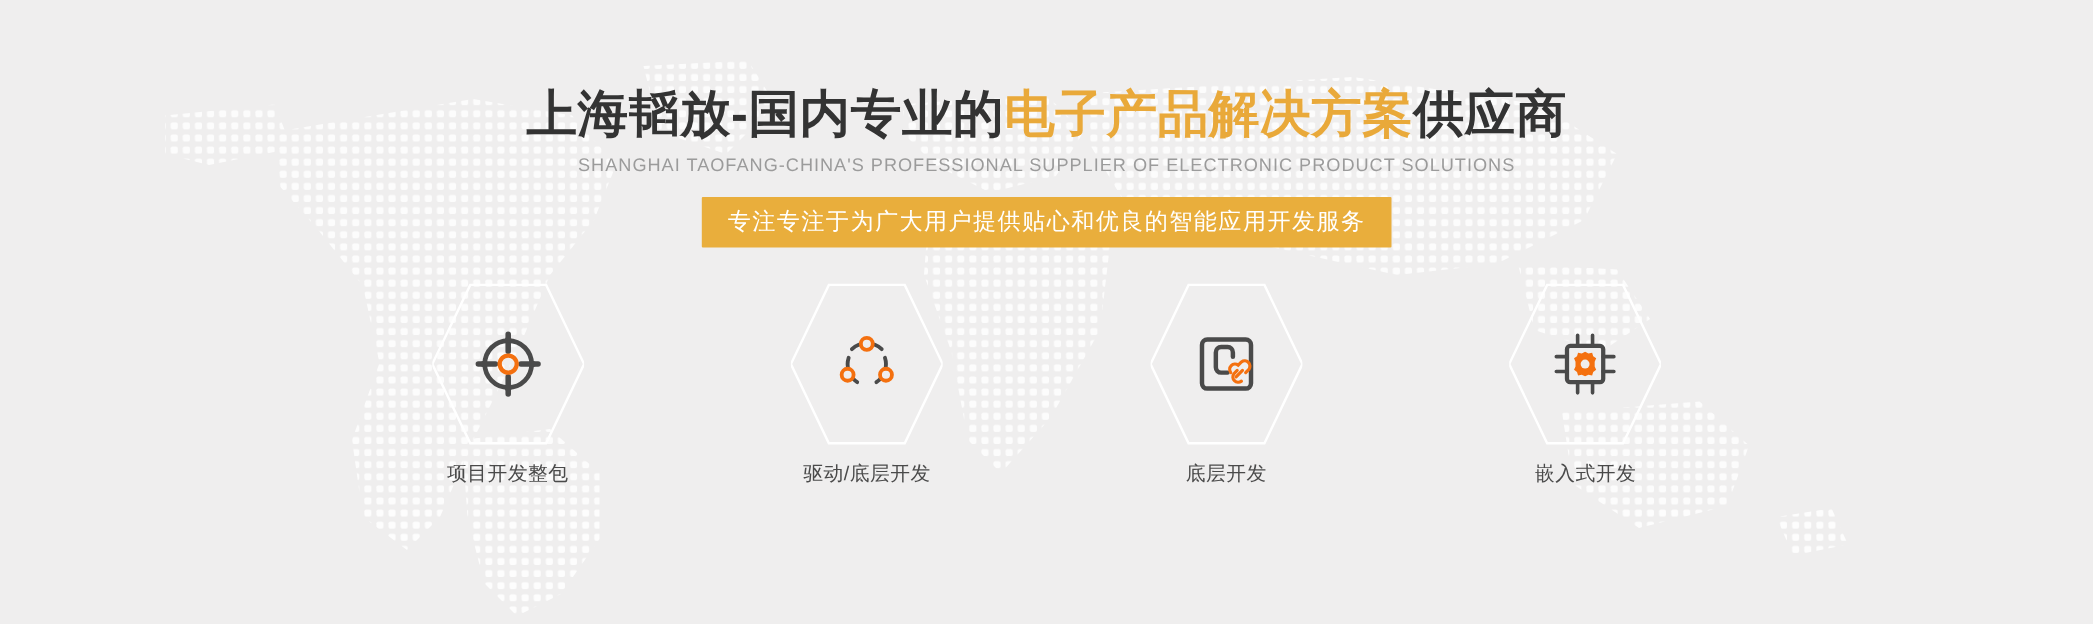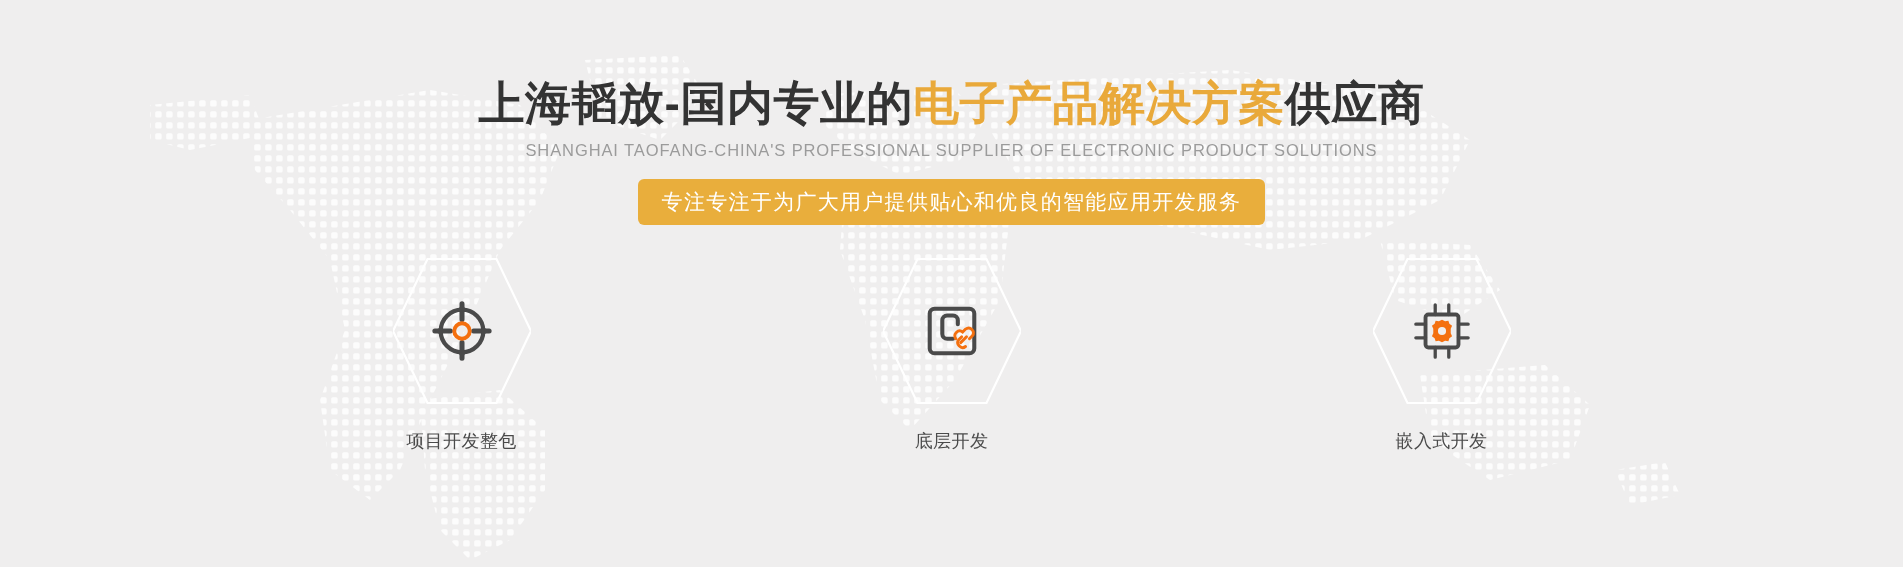--- a/index.html
+++ b/index.html
@@ -69,21 +69,21 @@
     justify-content: center;
   }
   .badge {
     display: inline-block;
     background: #e9ae3c;
     color: #ffffff;
     font-size: 21px;
     line-height: 1;
     letter-spacing: 1.3px;
     padding: 12px 24px 13px 24px;
-    border-radius: 6px;
+    border-radius: 1px;
     white-space: nowrap;
   }
 
   
   .services {
     position: absolute;
     left: 50%;
     transform: translateX(-50%);
     top: 255px;
     width: 1160px;
@@ -114,21 +114,21 @@
   }
   .hex .glyph {
     position: relative;
     width: 62px;
     height: 62px;
     z-index: 2;
   }
   .hex .glyph svg { width: 100%; height: 100%; display: block; }
 
   .service-label {
-    margin-top: 24px;
+    margin-top: 13px;
     font-size: 18px;
     line-height: 1.2;
     color: #4a4a4a;
     white-space: nowrap;
     letter-spacing: 0.4px;
   }
 </style>
 </head>
 <body>
 
@@ -194,20 +194,38 @@
             <path d="M61 32 L52 27 L52 37 Z" fill="#4a4a4a"></path>
             <circle cx="32" cy="32" r="8" fill="none" stroke="#f4700f" stroke-width="4"></circle>
           </svg>
         </span>
       </div>
       <div class="service-label">项目开发整包</div>
     </div>
 
 
 
+    <div class="service">
+      <div class="hex">
+        <svg class="hex-outline" viewBox="0 0 138 152" aria-hidden="true">
+          <polygon points="34.5,4 103.5,4 138,76 103.5,148 34.5,148 0,76" fill="none" stroke="#ffffff" stroke-width="2.2"></polygon>
+        </svg>
+        <span class="glyph">
+          <svg viewBox="0 0 64 64" aria-hidden="true">
+            <path d="M18 18 A20 20 0 0 1 46 18" fill="none" stroke="#4a4a4a" stroke-width="3.6" stroke-linecap="round"></path>
+            <path d="M49 26 A20 20 0 0 1 41 49" fill="none" stroke="#4a4a4a" stroke-width="3.6" stroke-linecap="round"></path>
+            <path d="M23 49 A20 20 0 0 1 15 26" fill="none" stroke="#4a4a4a" stroke-width="3.6" stroke-linecap="round"></path>
+            <circle cx="32" cy="13" r="5.6" fill="#efeeee" stroke="#f4700f" stroke-width="3.6"></circle>
+            <circle cx="14" cy="42" r="5.6" fill="#efeeee" stroke="#f4700f" stroke-width="3.6"></circle>
+            <circle cx="50" cy="42" r="5.6" fill="#efeeee" stroke="#f4700f" stroke-width="3.6"></circle>
+          </svg>
+        </span>
+      </div>
+      <div class="service-label">驱动/底层开发</div>
+    </div>
 
     <div class="service">
       <div class="hex">
         <svg class="hex-outline" viewBox="0 0 138 152" aria-hidden="true">
           <polygon points="34.5,4 103.5,4 138,76 103.5,148 34.5,148 0,76" fill="none" stroke="#ffffff" stroke-width="2.2"></polygon>
         </svg>
         <span class="glyph">
           <svg viewBox="0 0 64 64" aria-hidden="true">
             <rect x="9" y="9" width="46" height="46" rx="5" fill="none" stroke="#4a4a4a" stroke-width="4.2"></rect>
             <path d="M38 25 L38 21 A5 5 0 0 0 33 16 L27 16 A5 5 0 0 0 22 21 L22 35 A5 5 0 0 0 27 40 L33 40" fill="none" stroke="#4a4a4a" stroke-width="4.2" stroke-linecap="round"></path>

